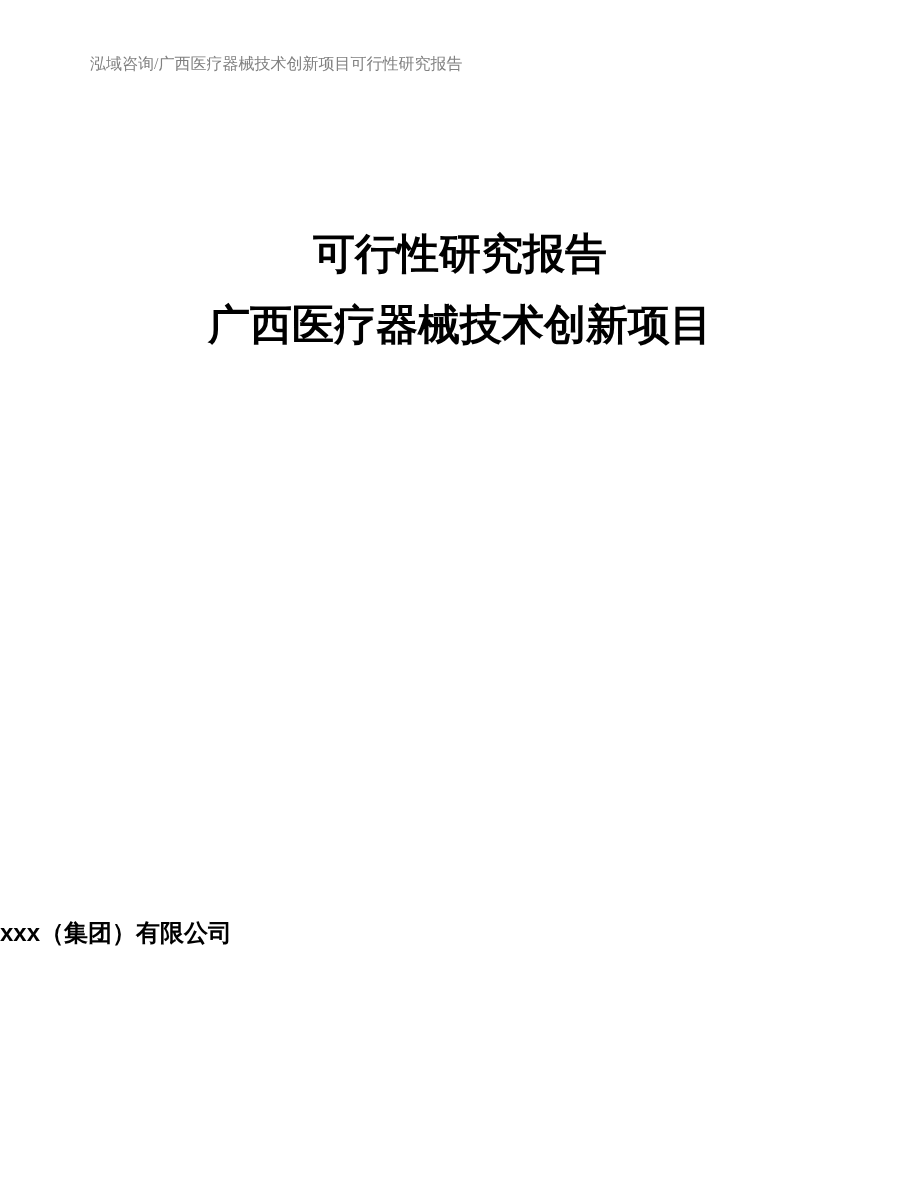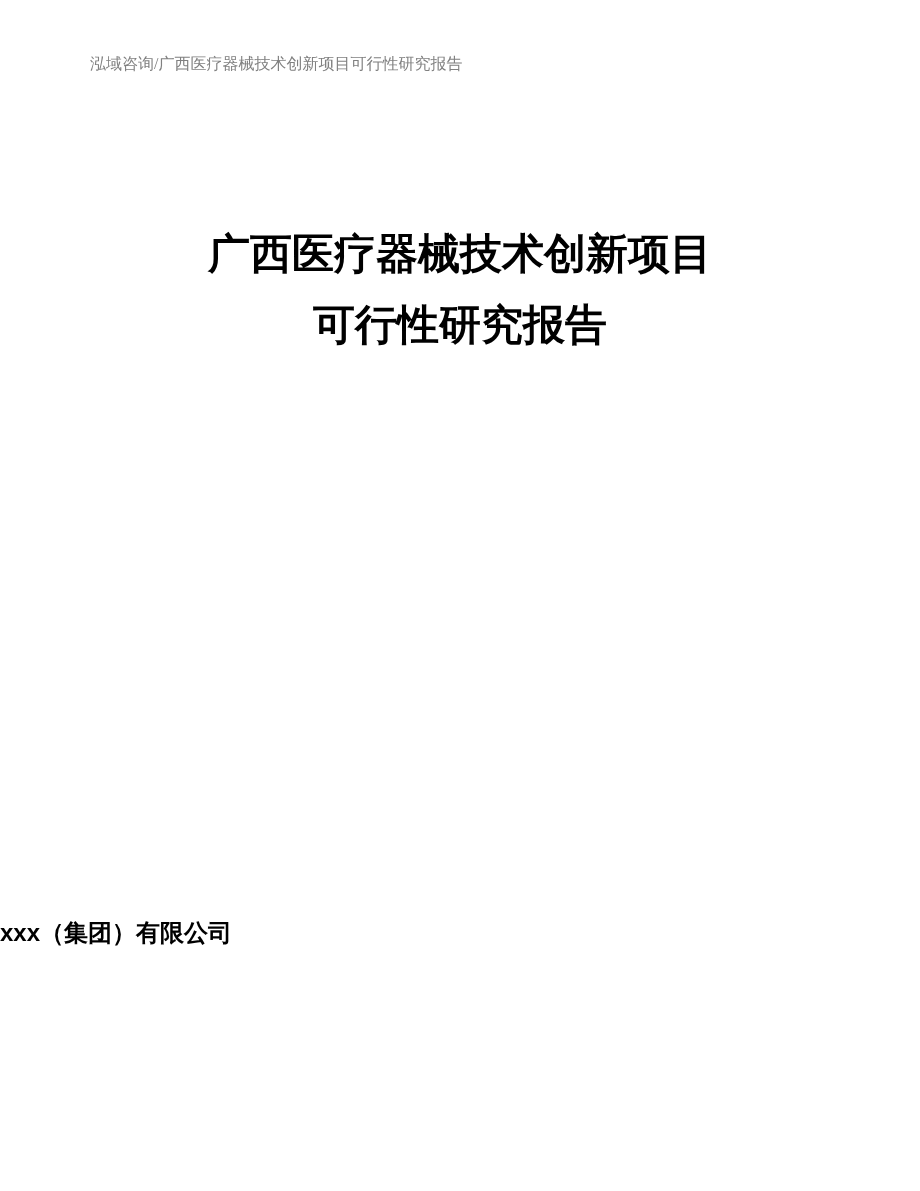--- a/index.html
+++ b/index.html
@@ -58,19 +58,19 @@
   }
 </style>
 </head>
 <body>
 
 <div class="page">
 
   <div class="doc-header">泓域咨询/广西医疗器械技术创新项目可行性研究报告</div>
 
   <div class="title-block">
+    <div class="title-line">可行性研究报告</div>
     <div class="title-line">广西医疗器械技术创新项目</div>
-    <div class="title-line">可行性研究报告</div>
   </div>
 
   <div class="company-line">xxx（集团）有限公司</div>
 
 </div>
 
 </body></html>

